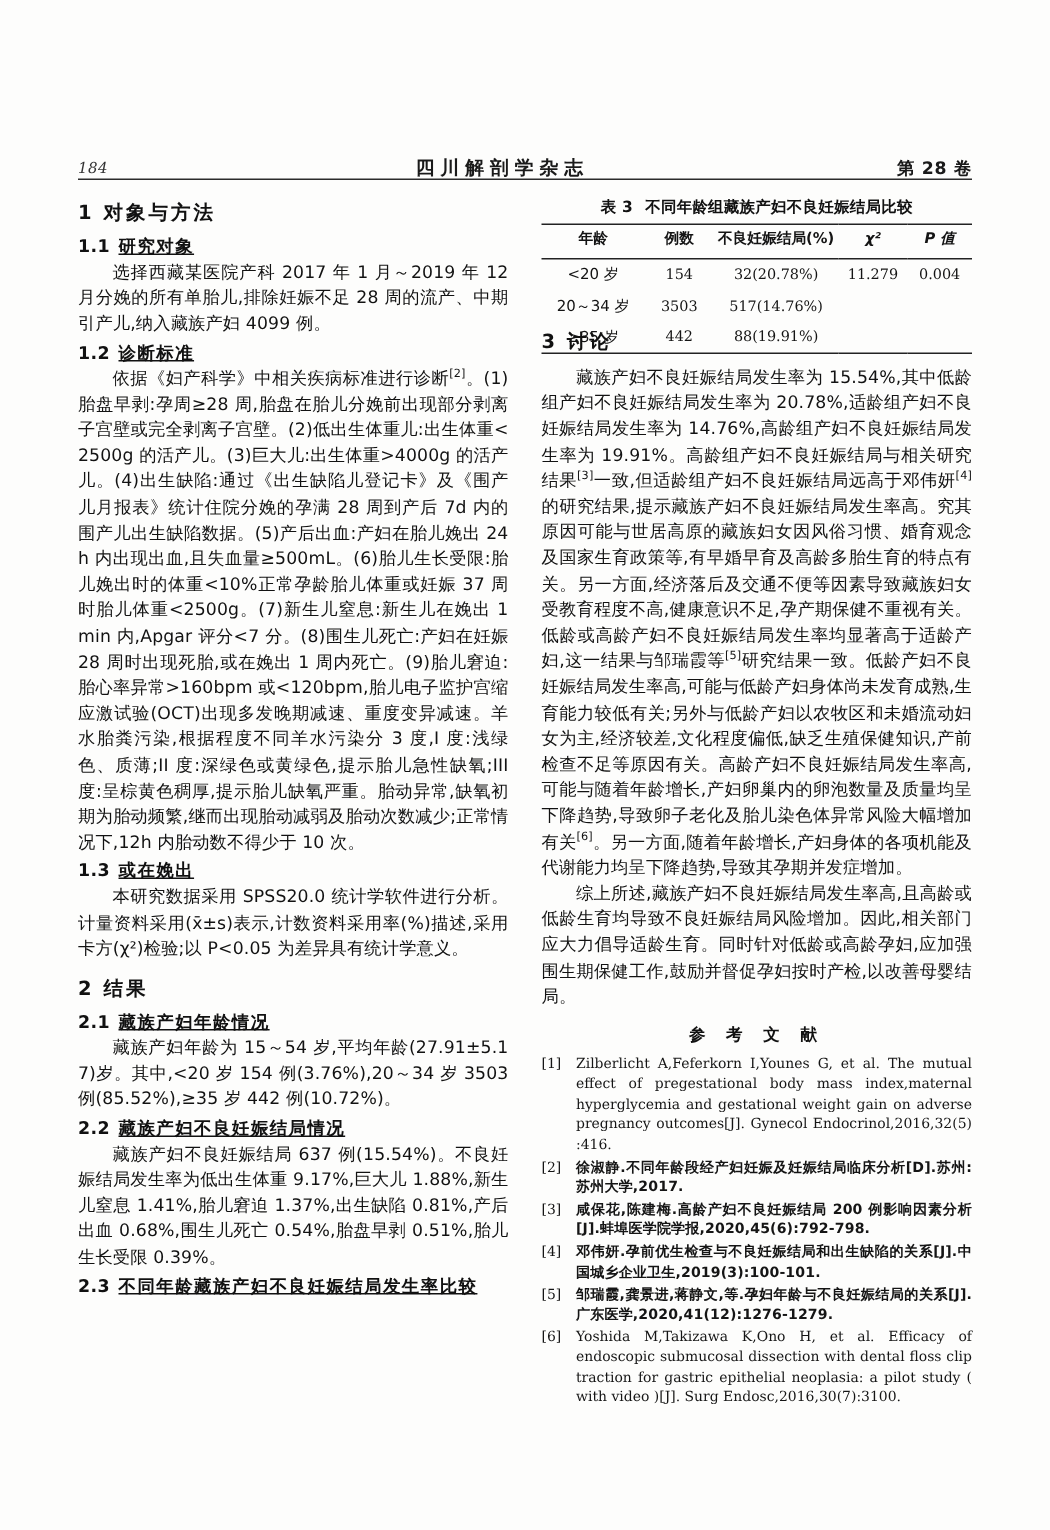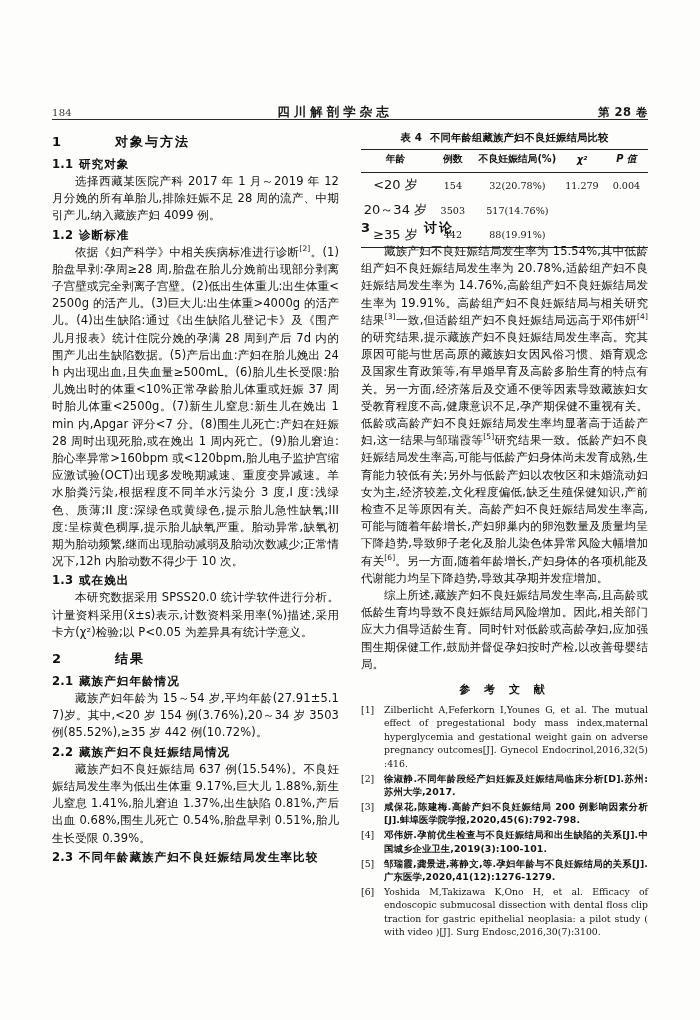--- a/index.html
+++ b/index.html
@@ -35,20 +35,21 @@
     align-items: flex-end;
     justify-content: space-between;
     font-size: 10.5px;
     line-height: 1;
   }
   .runhead-page {
     font-family: "DejaVu Serif", "Liberation Serif", serif;
     font-size: 10px;
     color: #333;
     letter-spacing: 0.3px;
+    font-style: italic;
   }
   .runhead-title {
     font-family: "DejaVu Sans", "Liberation Sans", sans-serif;
     font-weight: bold;
     font-size: 12.5px;
     letter-spacing: 4px;
     color: #1a1a1a;
   }
   .runhead-vol {
     font-family: "DejaVu Sans", "Liberation Sans", sans-serif;
@@ -77,32 +78,32 @@
 
   .sec-h1 {
     font-family: "DejaVu Sans", "Liberation Sans", sans-serif;
     font-weight: bold;
     font-size: 13px;
     color: #111;
     margin: 0 0 6px 0;
     letter-spacing: 0.5px;
   }
   .sec-h1 .num { display: inline-block; min-width: 17px; }
-  .sec-h1 .ttl { letter-spacing: 2px; margin-left: 46px; }
+  .sec-h1 .ttl { letter-spacing: 2px; }
 
   .sec-h2 {
     font-family: "DejaVu Sans", "Liberation Sans", sans-serif;
     font-weight: bold;
     font-size: 11.6px;
     color: #111;
     margin: 3px 0 1px 0;
     letter-spacing: 0.3px;
   }
   .sec-h2 .num { display: inline-block; min-width: 27px; }
-  .sec-h2 .ttl { letter-spacing: 1px; }
+  .sec-h2 .ttl { letter-spacing: 1px; text-decoration: underline; }
 
   p.body {
     margin: 0 0 0 0;
     font-family: "DejaVu Sans", "Liberation Sans", sans-serif;
     font-size: 11.5px;
     line-height: 17.2px;
     text-align: justify;
     text-justify: inter-character;
     text-indent: 23px;
     letter-spacing: 0.1px;
@@ -150,21 +151,21 @@
     white-space: nowrap;
   }
   table.data tbody td {
     padding: 3.4px 0;
     text-align: center;
     white-space: nowrap;
     font-size: 9.6px;
   }
   table.data tbody td.agecell {
     font-family: "DejaVu Sans", "Liberation Sans", sans-serif;
-    font-size: 13px;
+    font-size: 10px;
   }
   .rule-top  { border-top: 1.2px solid #222; }
   .rule-mid  { border-top: 0.8px solid #222; }
   .rule-bot  { border-bottom: 1.2px solid #222; }
   .chi { font-style: italic; }
   .pital { font-style: italic; }
 
   
   .refs-head {
     font-family: "DejaVu Sans", "Liberation Sans", sans-serif;
@@ -252,21 +253,21 @@
     <p class="body">藏族产妇不良妊娠结局 637 例(15.54%)。不良妊娠结局发生率为低出生体重 9.17%,巨大儿 1.88%,新生儿窒息 1.41%,胎儿窘迫 1.37%,出生缺陷 0.81%,产后出血 0.68%,围生儿死亡 0.54%,胎盘早剥 0.51%,胎儿生长受限 0.39%。</p>
 
     <div class="sec-h2">
       <span class="num">2.3</span><span class="ttl">不同年龄藏族产妇不良妊娠结局发生率比较</span>
     </div>
 
   </div>
 
   <div class="tablewrap">
     <div class="tbl-caption">
-      <span class="lbl">表 4</span><span>不同年龄组藏族产妇不良妊娠结局比较</span>
+      <span class="lbl">表 3</span><span>不同年龄组藏族产妇不良妊娠结局比较</span>
     </div>
     <table class="data">
       <thead>
         <tr class="rule-top rule-mid">
           <th style="width:24%">年龄</th>
           <th style="width:16%">例数</th>
           <th style="width:29%">不良妊娠结局(%)</th>
           <th style="width:16%" class="chi">χ²</th>
           <th style="width:15%" class="pital">P 值</th>
         </tr>

